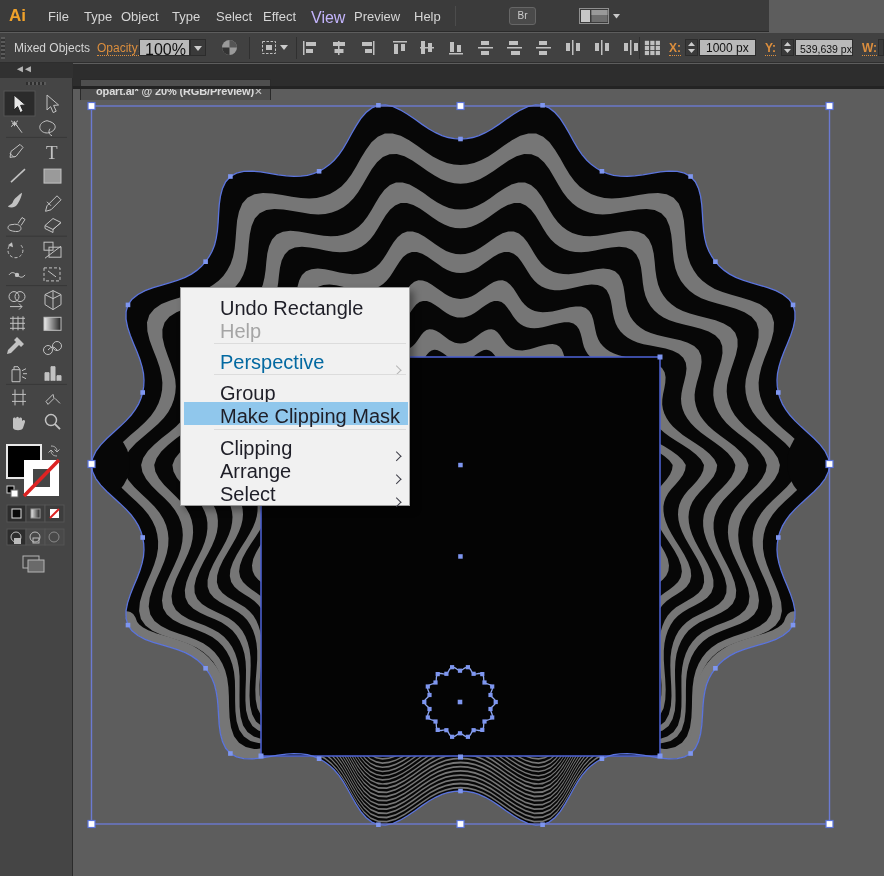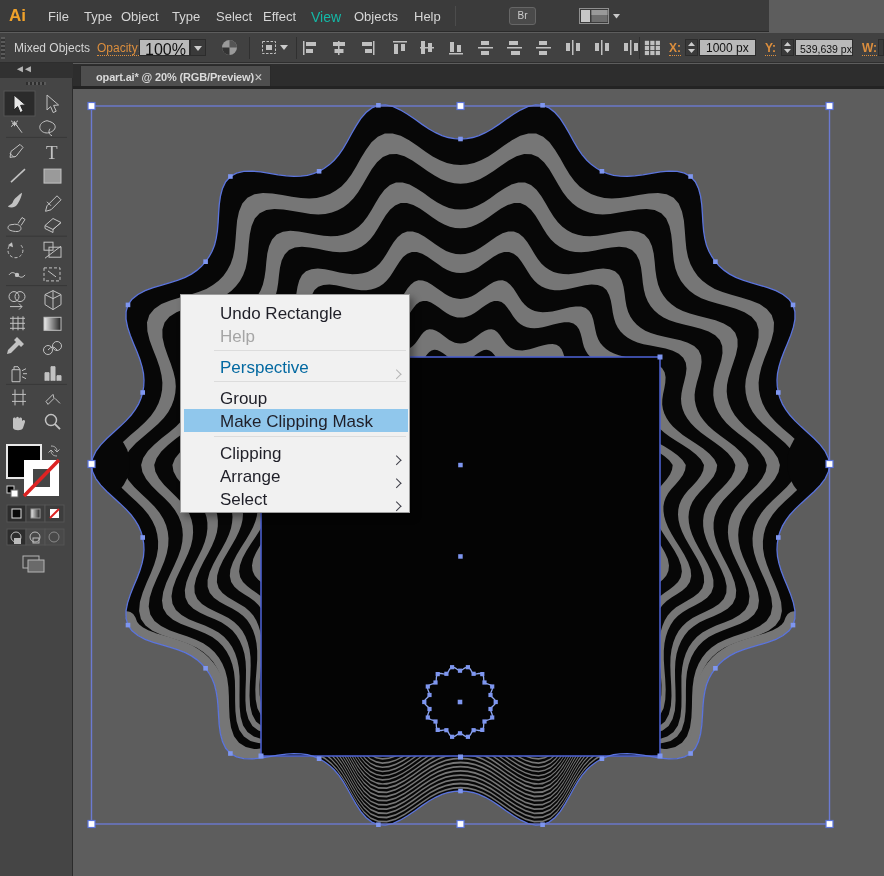--- a/index.html
+++ b/index.html
@@ -135,22 +135,22 @@
 </svg>
 
 <div class="abs" style="left:0;top:0;width:769px;height:32px;background:#3b3b3b;border-bottom:1px solid #2a2a2a">
  <span class="abs" style="left:9px;top:6px;font-size:17px;font-weight:bold;color:#f0a22b">Ai</span>
  <span class="abs" style="left:48px;top:9px;font-size:13px;color:#d6d6d6">File</span>
  <span class="abs" style="left:84px;top:9px;font-size:13px;color:#d6d6d6">Type</span>
  <span class="abs" style="left:121px;top:9px;font-size:13px;color:#d6d6d6">Object</span>
  <span class="abs" style="left:172px;top:9px;font-size:13px;color:#d6d6d6">Type</span>
  <span class="abs" style="left:216px;top:9px;font-size:13px;color:#d6d6d6">Select</span>
  <span class="abs" style="left:263px;top:9px;font-size:13px;color:#d6d6d6">Effect</span>
- <span class="abs" style="left:311px;top:9px;font-size:14px;color:#14b8a6">View</span>
- <span class="abs" style="left:354px;top:9px;font-size:13px;color:#d6d6d6">Objects</span>
+ <span class="abs" style="left:311px;top:9px;font-size:16px;color:#c4b5fd">View</span>
+ <span class="abs" style="left:354px;top:9px;font-size:13px;color:#d6d6d6">Preview</span>
  <span class="abs" style="left:414px;top:9px;font-size:13px;color:#d6d6d6">Help</span>
  <span class="abs" style="left:455px;top:6px;width:1px;height:20px;background:#4c4c4c"></span>
  <div class="abs" style="left:509px;top:7px;width:27px;height:18px;background:#4a4a4a;border:1px solid #666;border-radius:3px;color:#ccc;font-size:10px;text-align:center;line-height:16px">Br</div>
  <svg class="abs" style="left:579px;top:8px" width="44" height="16" viewBox="0 0 44 16">
    <rect x="0.5" y="0.5" width="29" height="15" fill="#3a3a3a" stroke="#8f8f8f"></rect>
    <rect x="2" y="2" width="9" height="12" fill="#c7c7c7"></rect>
    <rect x="12.5" y="2" width="16" height="12" fill="#6e6e6e"></rect>
    <rect x="12.5" y="2" width="16" height="5" fill="#999"></rect>
    <path d="M34 6 l7 0 -3.5 4.5z" fill="#c9c9c9"></path>
  </svg>
@@ -241,21 +241,21 @@
   <svg width="11" height="15">
           <path d="M2 6 l7 0 -3.5 -4z" fill="#ccc"></path>
           <path d="M2 9 l7 0 -3.5 4z" fill="#ccc"></path>
         </svg></div>
  <div class="abs" style="left:795px;top:6px;width:58px;height:17px;background:#b9b9b9;border:1px solid #2c2c2c;font-size:10.5px;color:#111;padding:2.5px 0 0 4px;white-space:nowrap">539,639 px</div>
  <span class="abs" style="left:862px;top:8px;font-size:12px;font-weight:bold;color:#dc8e3d;border-bottom:1px dotted #dc8e3d">W:</span>
  <div class="abs" style="left:878px;top:6px;width:6px;height:17px;background:#3a3a3a;border:1px solid #2c2c2c"></div>
 </div>
 
 <div class="abs" style="left:73px;top:64px;width:811px;height:22px;background:#2d2d2d">
- <div class="abs" style="left:7px;top:1px;width:191px;height:21px;background:#4e4e4e;border:1px solid #2a2a2a;border-bottom:none;color:#dadada;font-size:11px;font-weight:bold;padding:5px 0 0 15px;white-space:nowrap;overflow:hidden;letter-spacing:-0.15px">opart.ai* @ 20% (RGB/Preview)<span class="abs" style="left:173px;top:5px;color:#c9c9c9;font-weight:normal;font-size:10.5px">✕</span>
+ <div class="abs" style="left:7px;top:15px;width:191px;height:21px;background:#4e4e4e;border:1px solid #2a2a2a;border-bottom:none;color:#dadada;font-size:11px;font-weight:bold;padding:5px 0 0 15px;white-space:nowrap;overflow:hidden;letter-spacing:-0.15px">opart.ai* @ 20% (RGB/Preview)<span class="abs" style="left:173px;top:5px;color:#c9c9c9;font-weight:normal;font-size:10.5px">✕</span>
  </div>
 </div>
 <div class="abs" style="left:73px;top:86px;width:811px;height:3px;background:#232323"></div>
 
 <div class="abs" style="left:0;top:63px;width:73px;height:813px;background:#454545;border-right:1px solid #2b2b2b">
  <div class="abs" style="left:0;top:0;width:73px;height:15px;background:#313131;color:#b5b5b5;font-size:10px;padding-left:15px;letter-spacing:-2px">◄◄</div>
  <div class="abs" style="left:26px;top:19px;width:20px;height:3px;background:repeating-linear-gradient(to right,#2e2e2e 0 2px,#5a5a5a 2px 4px)"></div>
  <svg class="abs" style="left:0;top:24px" width="73" height="789" viewBox="0 0 73 789">
  <rect x="4" y="4" width="31" height="25" fill="#2b2b2b" stroke="#555"></rect>
  <path d="M14 8 l0 15 3.6 -3.4 2.6 6 3-1.4 -2.6 -5.8 5 -0.4z" fill="#e6e6e6" stroke="#222" stroke-width="1"></path>
@@ -331,21 +331,21 @@
  <circle cx="16" cy="450" r="5" fill="none" stroke="#bbb"></circle>
         <rect x="14" y="451" width="7" height="6" fill="#bbb"></rect>
  <circle cx="35" cy="450" r="5" fill="none" stroke="#bbb"></circle>
         <rect x="33" y="451" width="6" height="5" fill="none" stroke="#bbb"></rect>
  <circle cx="54" cy="450" r="5" fill="none" stroke="#8a8a8a"></circle>
  <rect x="23" y="469" width="16" height="12" fill="none" stroke="#b5b5b5"></rect>
         <rect x="28" y="473" width="16" height="12" fill="#6a6a6a" stroke="#b5b5b5"></rect>
  </svg>
 </div>
 
-<div class="abs" style="left:180px;top:294px;width:230px;height:219px;background:#f1f1f1;border:1px solid #9d9d9d;box-shadow:4px 4px 7px rgba(0,0,0,.38);font-size:17px;color:#1f1f28">
+<div class="abs" style="left:180px;top:287px;width:230px;height:219px;background:#f1f1f1;border:1px solid #9d9d9d;box-shadow:4px 4px 7px rgba(0,0,0,.38);font-size:20px;color:#1f1f28">
  <div class="abs" style="left:39px;top:9px">Undo Rectangle</div>
  <div class="abs" style="left:39px;top:32px;color:#a5a5a5">Help</div>
  <div class="abs" style="left:33px;top:55px;width:192px;height:1px;background:#dcdcdc"></div>
  <div class="abs" style="left:39px;top:63px;color:#0369a1">Perspective</div>
  <div class="abs" style="left:212px;top:67px"><span style="display:inline-block;width:6.5px;height:6.5px;border-right:1.7px solid #b5b5b5;border-bottom:1.7px solid #b5b5b5;transform:rotate(-45deg)"></span></div>
  <div class="abs" style="left:33px;top:86px;width:192px;height:1px;background:#dcdcdc"></div>
  <div class="abs" style="left:39px;top:94px">Group</div>
  <div class="abs" style="left:3px;top:114px;width:224px;height:23px;background:#90c7ec"></div>
  <div class="abs" style="left:39px;top:117px">Make Clipping Mask</div>
  <div class="abs" style="left:33px;top:141px;width:192px;height:1px;background:#dcdcdc"></div>

